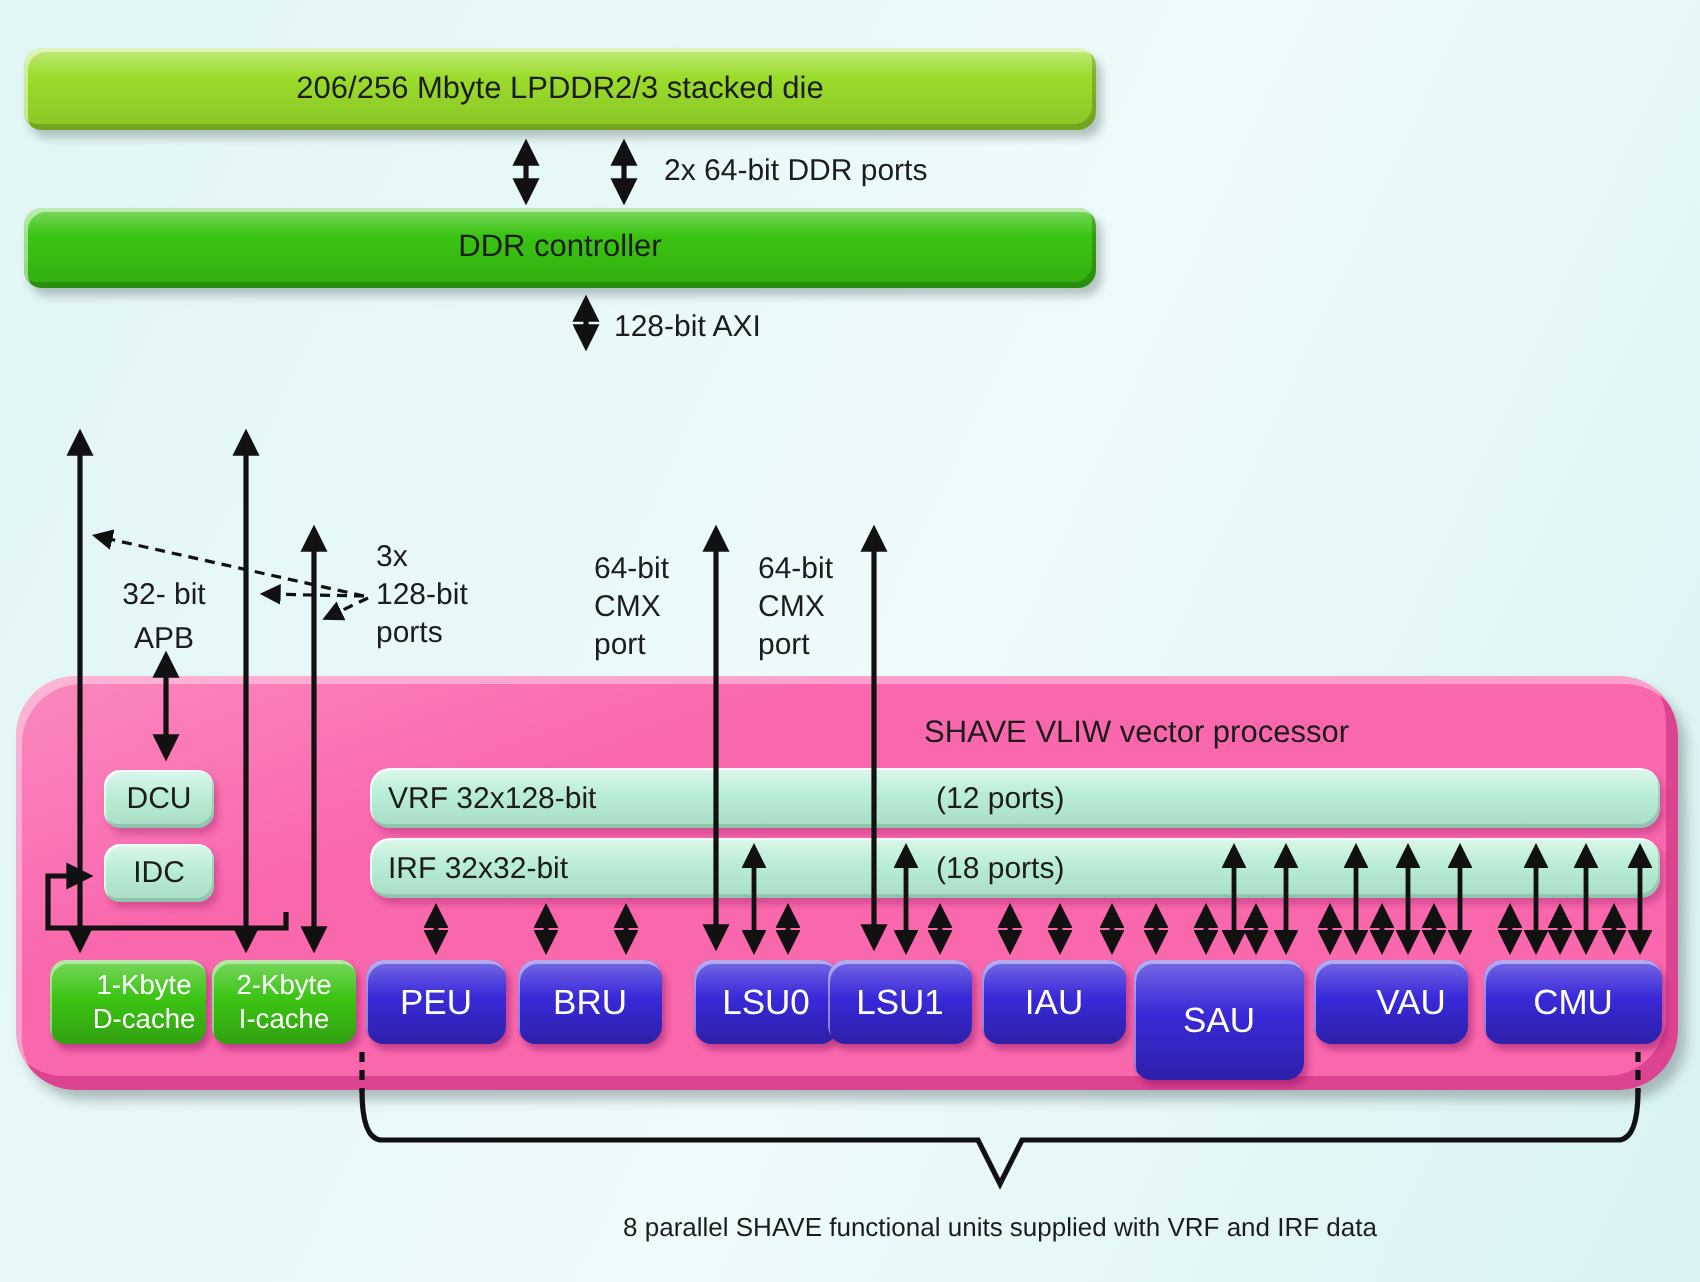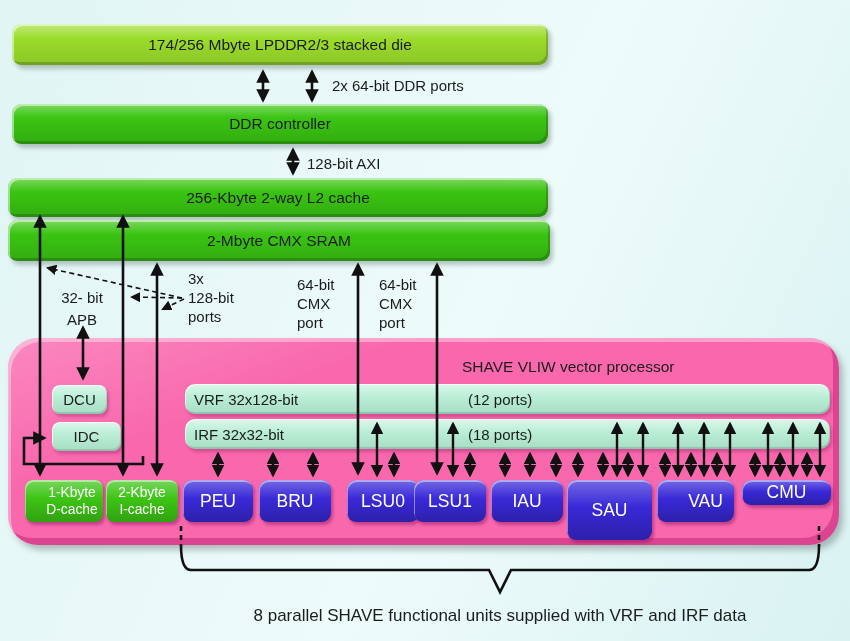--- a/index.html
+++ b/index.html
@@ -46,38 +46,32 @@
   .cache{
     background:linear-gradient(180deg, rgba(255,255,255,.32), rgba(255,255,255,0) 45%, rgba(0,0,0,.18)), var(--cache_green);
     border-radius:8px; color:#fff; font-size:13.8px; line-height:17px; text-align:center;
     display:flex; flex-direction:column; align-items:center; justify-content:center;
     box-shadow: inset 1px 2px 0 rgba(255,255,255,.45), 2px 3px 3px rgba(120,10,90,.4);
   }
   
   .lbl{font-size:15px; line-height:19px; white-space:nowrap;}
   .lbl.center{text-align:center;}
   svg.overlay{position:absolute; left:0; top:0; z-index:6; pointer-events:none;}
-  .caption{font-size:17px; text-align:center;}
+  .caption{font-size:13px; text-align:center;}
 </style>
 </head>
 <body>
 
 <div class="stage">
 
   <div class="abs bar bar-lpddr" style="left:12px; top:24px; width:536px; height:41px;">
-    <span>174/256 Mbyte LPDDR2/3 stacked die</span>
+    <span>206/256 Mbyte LPDDR2/3 stacked die</span>
   </div>
   <div class="abs bar bar-green" style="left:12px; top:104px; width:536px; height:40px;">
     <span>DDR controller</span>
-  </div>
-  <div class="abs bar bar-green" style="left:8px; top:178px; width:540px; height:39px;">
-    <span>256-Kbyte 2-way L2 cache</span>
-  </div>
-  <div class="abs bar bar-green" style="left:8px; top:220px; width:542px; height:41px;">
-    <span>2-Mbyte CMX SRAM</span>
   </div>
 
   <div class="abs lbl" style="left:332px; top:76px;">2x 64-bit DDR ports</div>
   <div class="abs lbl" style="left:307px; top:154px;">128-bit AXI</div>
 
   <div class="abs lbl center" style="left:44px; top:287px; width:76px; line-height:22px;">
     <div>32- bit</div>
     <div>APB</div>
   </div>
 
@@ -97,21 +91,21 @@
     <div>CMX</div>
     <div>port</div>
   </div>
 
   <div class="abs shave-box" style="left:8px; top:338px; width:831px; height:207px;"></div>
   <div class="abs shave-title" style="left:462px; top:358px;">SHAVE VLIW vector processor</div>
 
   <div class="abs mint" style="left:52px; top:385px; width:55px; height:29px;">
     <span>DCU</span>
   </div>
-  <div class="abs mint" style="left:52px; top:422px; width:69px; height:29px;">
+  <div class="abs mint" style="left:52px; top:422px; width:55px; height:29px;">
     <span>IDC</span>
   </div>
 
   <div class="abs mint rf-bar" style="left:185px; top:384px; width:645px; height:30px;">
     <span>VRF 32x128-bit</span>
     <span class="rf-ports">(12 ports)</span>
   </div>
   <div class="abs mint rf-bar" style="left:185px; top:419px; width:645px; height:30px;">
     <span>IRF 32x32-bit</span>
     <span class="rf-ports">(18 ports)</span>
@@ -126,21 +120,21 @@
     <div>I-cache</div>
   </div>
 
   <div class="abs unit" style="left:183px; top:480px; width:70px; height:42px;">PEU</div>
   <div class="abs unit" style="left:259px; top:480px; width:72px; height:42px;">BRU</div>
   <div class="abs unit" style="left:347px; top:480px; width:72px; height:42px;">LSU0</div>
   <div class="abs unit" style="left:414px; top:480px; width:72px; height:42px;">LSU1</div>
   <div class="abs unit" style="left:491px; top:480px; width:72px; height:42px;">IAU</div>
   <div class="abs unit" style="left:567px; top:480px; width:85px; height:60px;">SAU</div>
   <div class="abs unit" style="left:657px; top:480px; width:77px; height:42px;padding-left:20px;">VAU</div>
-  <div class="abs unit" style="left:742px; top:480px; width:89px; height:25px;">CMU</div>
+  <div class="abs unit" style="left:742px; top:480px; width:89px; height:42px;">CMU</div>
 
   <div class="abs caption" style="left:150px; top:606px; width:700px;">8 parallel SHAVE functional units supplied with VRF and IRF data</div>
 
   <svg class="overlay" width="850" height="641" viewBox="0 0 850 641">
     <defs>
       <marker id="ah" viewBox="0 0 10 10" refX="8" refY="5" markerWidth="5.2" markerHeight="5.2" orient="auto-start-reverse" markerUnits="strokeWidth">
         <path d="M0,0 L10,5 L0,10 z" fill="#111"></path>
       </marker>
       <marker id="ahs" viewBox="0 0 10 10" refX="8" refY="5" markerWidth="6.5" markerHeight="6.5" orient="auto-start-reverse" markerUnits="strokeWidth">
         <path d="M0,0 L10,5 L0,10 z" fill="#111"></path>

